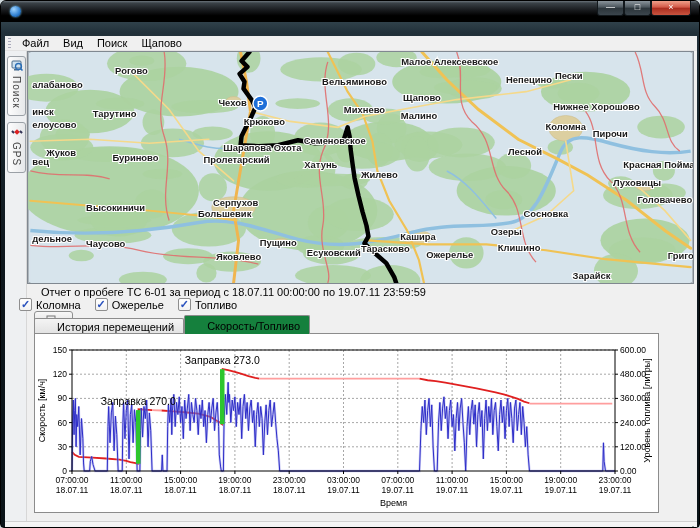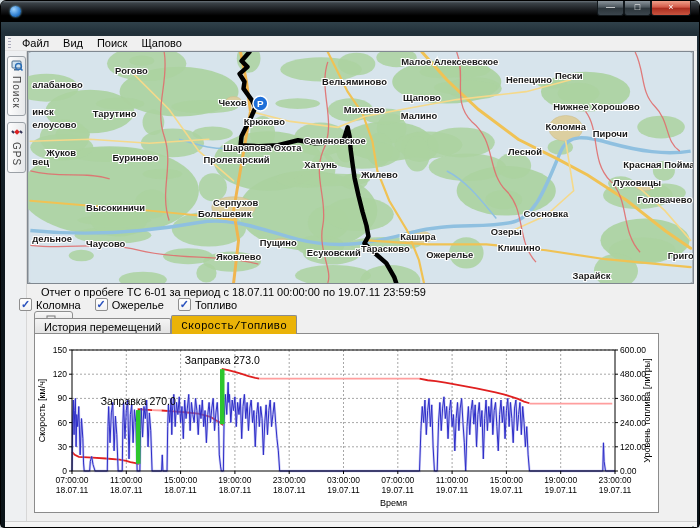--- a/index.html
+++ b/index.html
@@ -40,23 +40,23 @@
   .report-text{margin-left:36px;white-space:nowrap;}
   .cbgroup{display:flex;align-items:center;margin-left:14px;white-space:nowrap;}
   .cbox{width:13px;height:13px;background:linear-gradient(180deg,#fff,#f2f2f2);border:1px solid #8e8e8e;border-radius:2px;
         color:#2a52be;font-size:11px;font-weight:bold;line-height:11px;text-align:center;margin-right:4px;}
   .pbtn{height:21px;border:1px solid #8e8f8f;border-radius:3px;margin-left:11px;padding:0 9px;
         background:linear-gradient(180deg,#f8f8f8,#e8e8e8 45%,#d8d8d8 50%,#e4e4e4);
         font-size:11px;display:flex;align-items:center;white-space:nowrap;color:#000;}
   .pbtn .bicon{margin-right:5px;display:inline-flex;}
   
   .tabstrip{position:absolute;left:29px;top:279px;height:19px;display:flex;align-items:flex-end;font-size:11px;}
-  .tab{padding:2px 9px 2px 9px;border:1px solid #8c8c8c;border-bottom:none;border-radius:2px 2px 0 0;
+  .tab{padding:2px 9px 2px 22px;border:1px solid #8c8c8c;border-bottom:none;border-radius:2px 2px 0 0;
        background:linear-gradient(180deg,#f4f4f4,#e2e2e2);margin-right:0;color:#000;height:16px;line-height:13px;}
-  .tab.active{background:#eab308;height:19px;line-height:16px;position:relative;z-index:3;font-family:Liberation Mono, monospace;}
+  .tab.active{background:#15803d;height:19px;line-height:16px;position:relative;z-index:3;}
   .tabpanel{position:absolute;left:29px;top:297px;width:625px;height:180px;background:#fff;border:1px solid #8c8c8c;}
   
   .statusbar{position:absolute;left:0;bottom:0;width:100%;height:18px;background:linear-gradient(180deg,#f6f6f6,#e8e8e8);
        border-top:1px solid #d0d0d0;font-size:11px;color:#000;}
   .sb-pane1{position:absolute;left:2px;top:12px;width:200px;height:30px;line-height:15px;padding-left:6px;
        border-right:1px solid #c6c6c6;box-shadow:1px 0 0 #fff;}
   .sb-grip{position:absolute;right:2px;bottom:2px;width:12px;height:12px;
        background:
         radial-gradient(circle at 10px 10px,#9aa 1px,transparent 1.5px),
         radial-gradient(circle at 6px 10px,#9aa 1px,transparent 1.5px),

